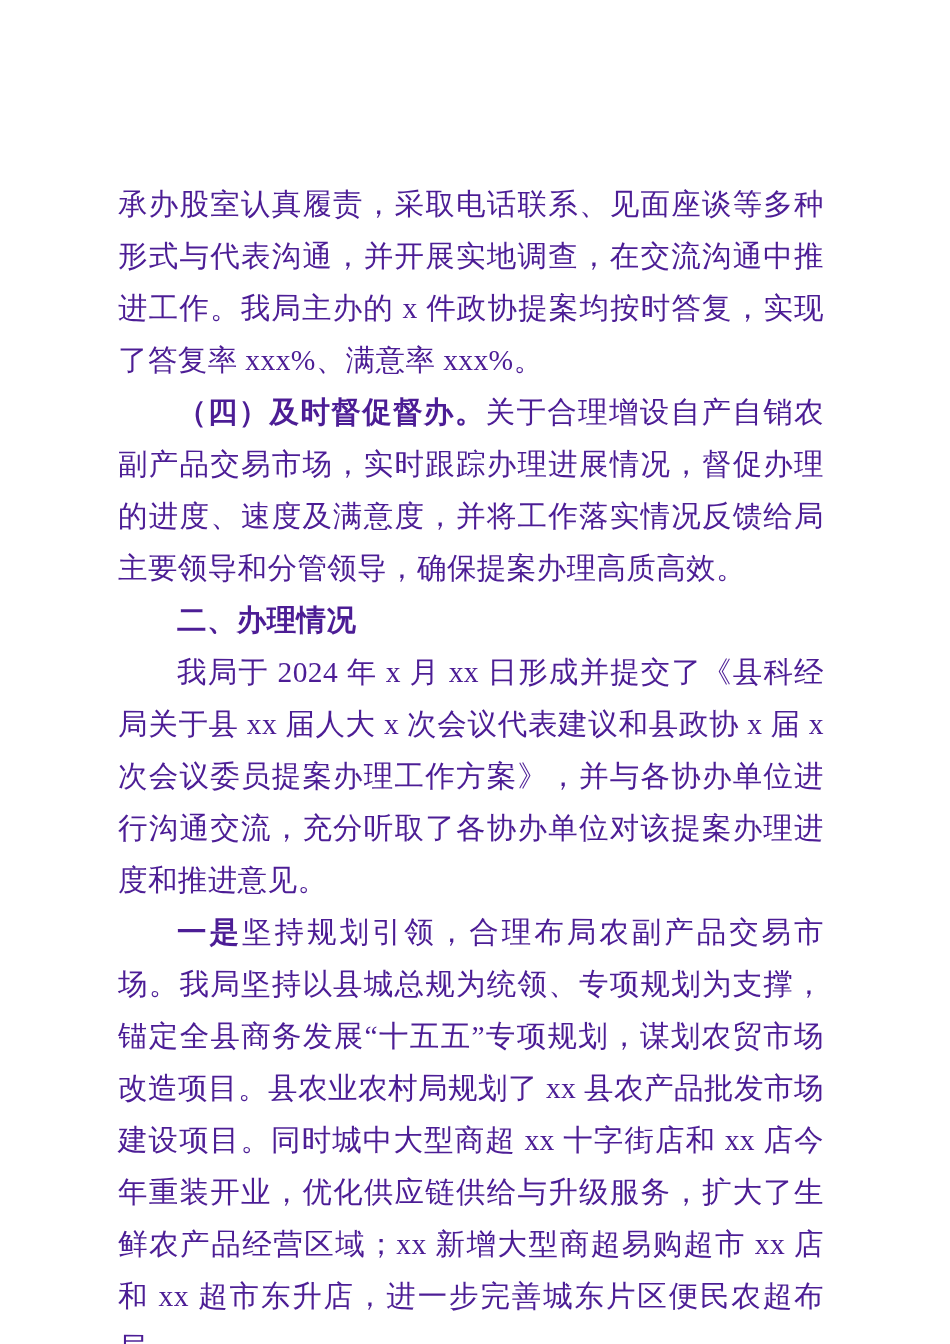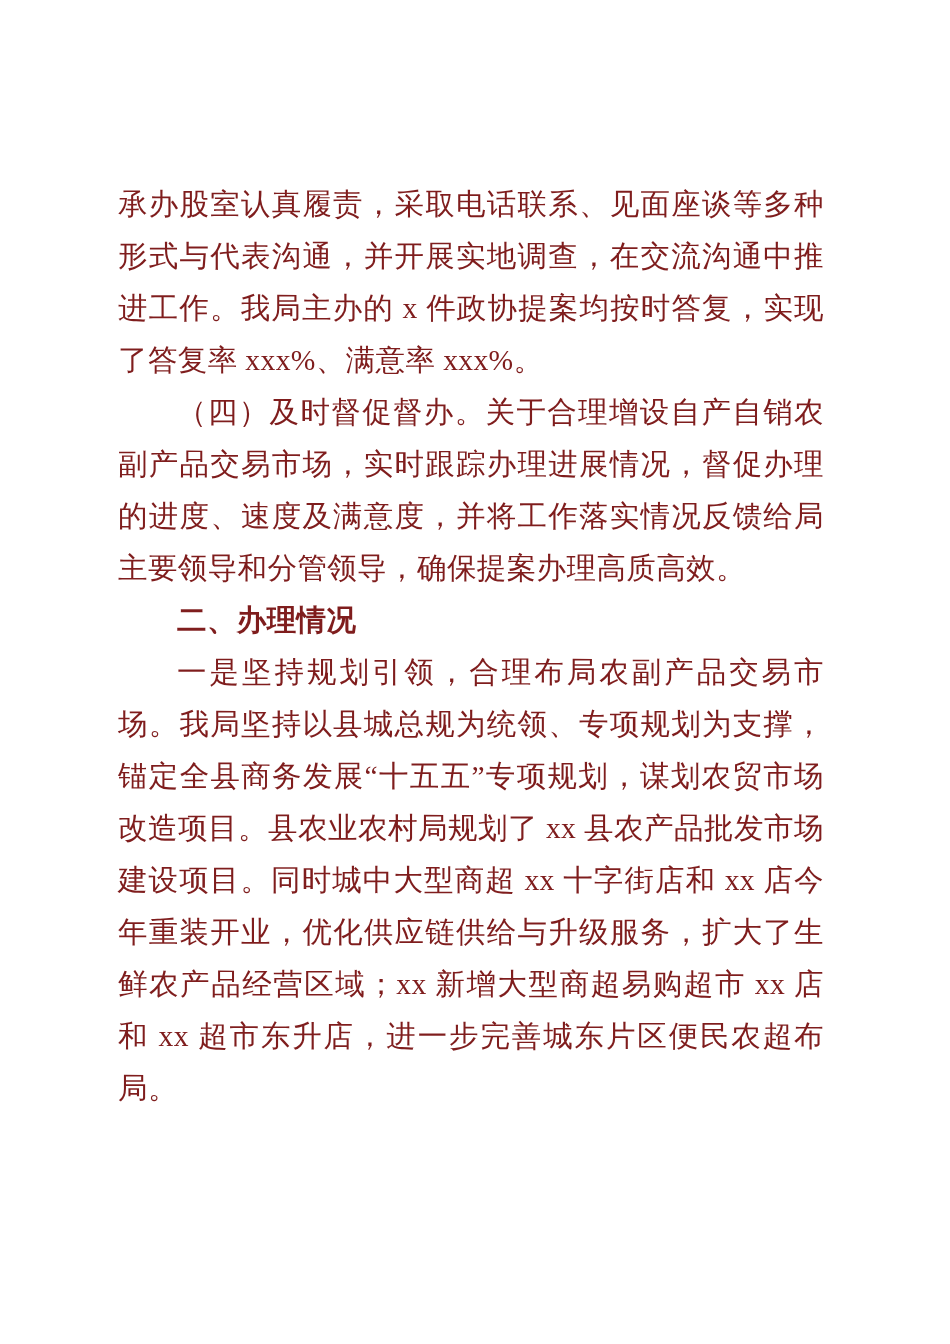--- a/index.html
+++ b/index.html
@@ -18,40 +18,40 @@
   #doc-body {
     position: absolute;
     left: 118px;
     top: 178px;
     width: 706px;
   }
   .para {
     font-family: "Liberation Serif", "DejaVu Serif", serif;
     font-size: 29.5px;
     line-height: 52px;
-    color: #7f1d1d;
+    color: #4c1d95;
     text-align: justify;
     text-justify: inter-character;
     margin: 0;
     letter-spacing: 0.4px;
     text-indent: 0;
     word-break: break-all;
     -webkit-font-smoothing: antialiased;
   }
   .para.indent {
     text-indent: 59px;
   }
   .para.cont {
     text-indent: 0;
   }
   .para.head-indent {
     text-indent: 59px;
   }
   .b {
-    font-weight: normal;
+    font-weight: bold;
     margin-top: 40px;
   }
   .heading {
     font-weight: bold;
   }
   .nowrap-tail {
     text-align: left;
   }
 </style>
 </head>
@@ -60,17 +60,18 @@
 <div id="page">
   <div id="doc-body">
 
     <p class="para cont">承办股室认真履责，采取电话联系、见面座谈等多种形式与代表沟通，并开展实地调查，在交流沟通中推进工作。我局主办的 x 件政协提案均按时答复，实现了答复率 xxx%、满意率 xxx%。</p>
 
     <p class="para indent"><span class="b">（四）及时督促督办。</span><span>关于合理增设自产自销农副产品交易市场，实时跟踪办理进展情况，督促办理的进度、速度及满意度，并将工作落实情况反馈给局主要领导和分管领导，确保提案办理高质高效。</span></p>
 
     <p class="para head-indent heading nowrap-tail">二、办理情况</p>
 
 
+    <p class="para indent">我局于 2024 年 x 月 xx 日形成并提交了《县科经局关于县 xx 届人大 x 次会议代表建议和县政协 x 届 x 次会议委员提案办理工作方案》，并与各协办单位进行沟通交流，充分听取了各协办单位对该提案办理进度和推进意见。</p>
 
     <p class="para indent"><span class="b">一是</span><span>坚持规划引领，合理布局农副产品交易市场。我局坚持以县城总规为统领、专项规划为支撑，锚定全县商务发展“十五五”专项规划，谋划农贸市场改造项目。县农业农村局规划了 xx 县农产品批发市场建设项目。同时城中大型商超 xx 十字街店和 xx 店今年重装开业，优化供应链供给与升级服务，扩大了生鲜农产品经营区域；xx 新增大型商超易购超市 xx 店和 xx 超市东升店，进一步完善城东片区便民农超布局。</span></p>
 
   </div>
 </div>
 
 </body></html>

